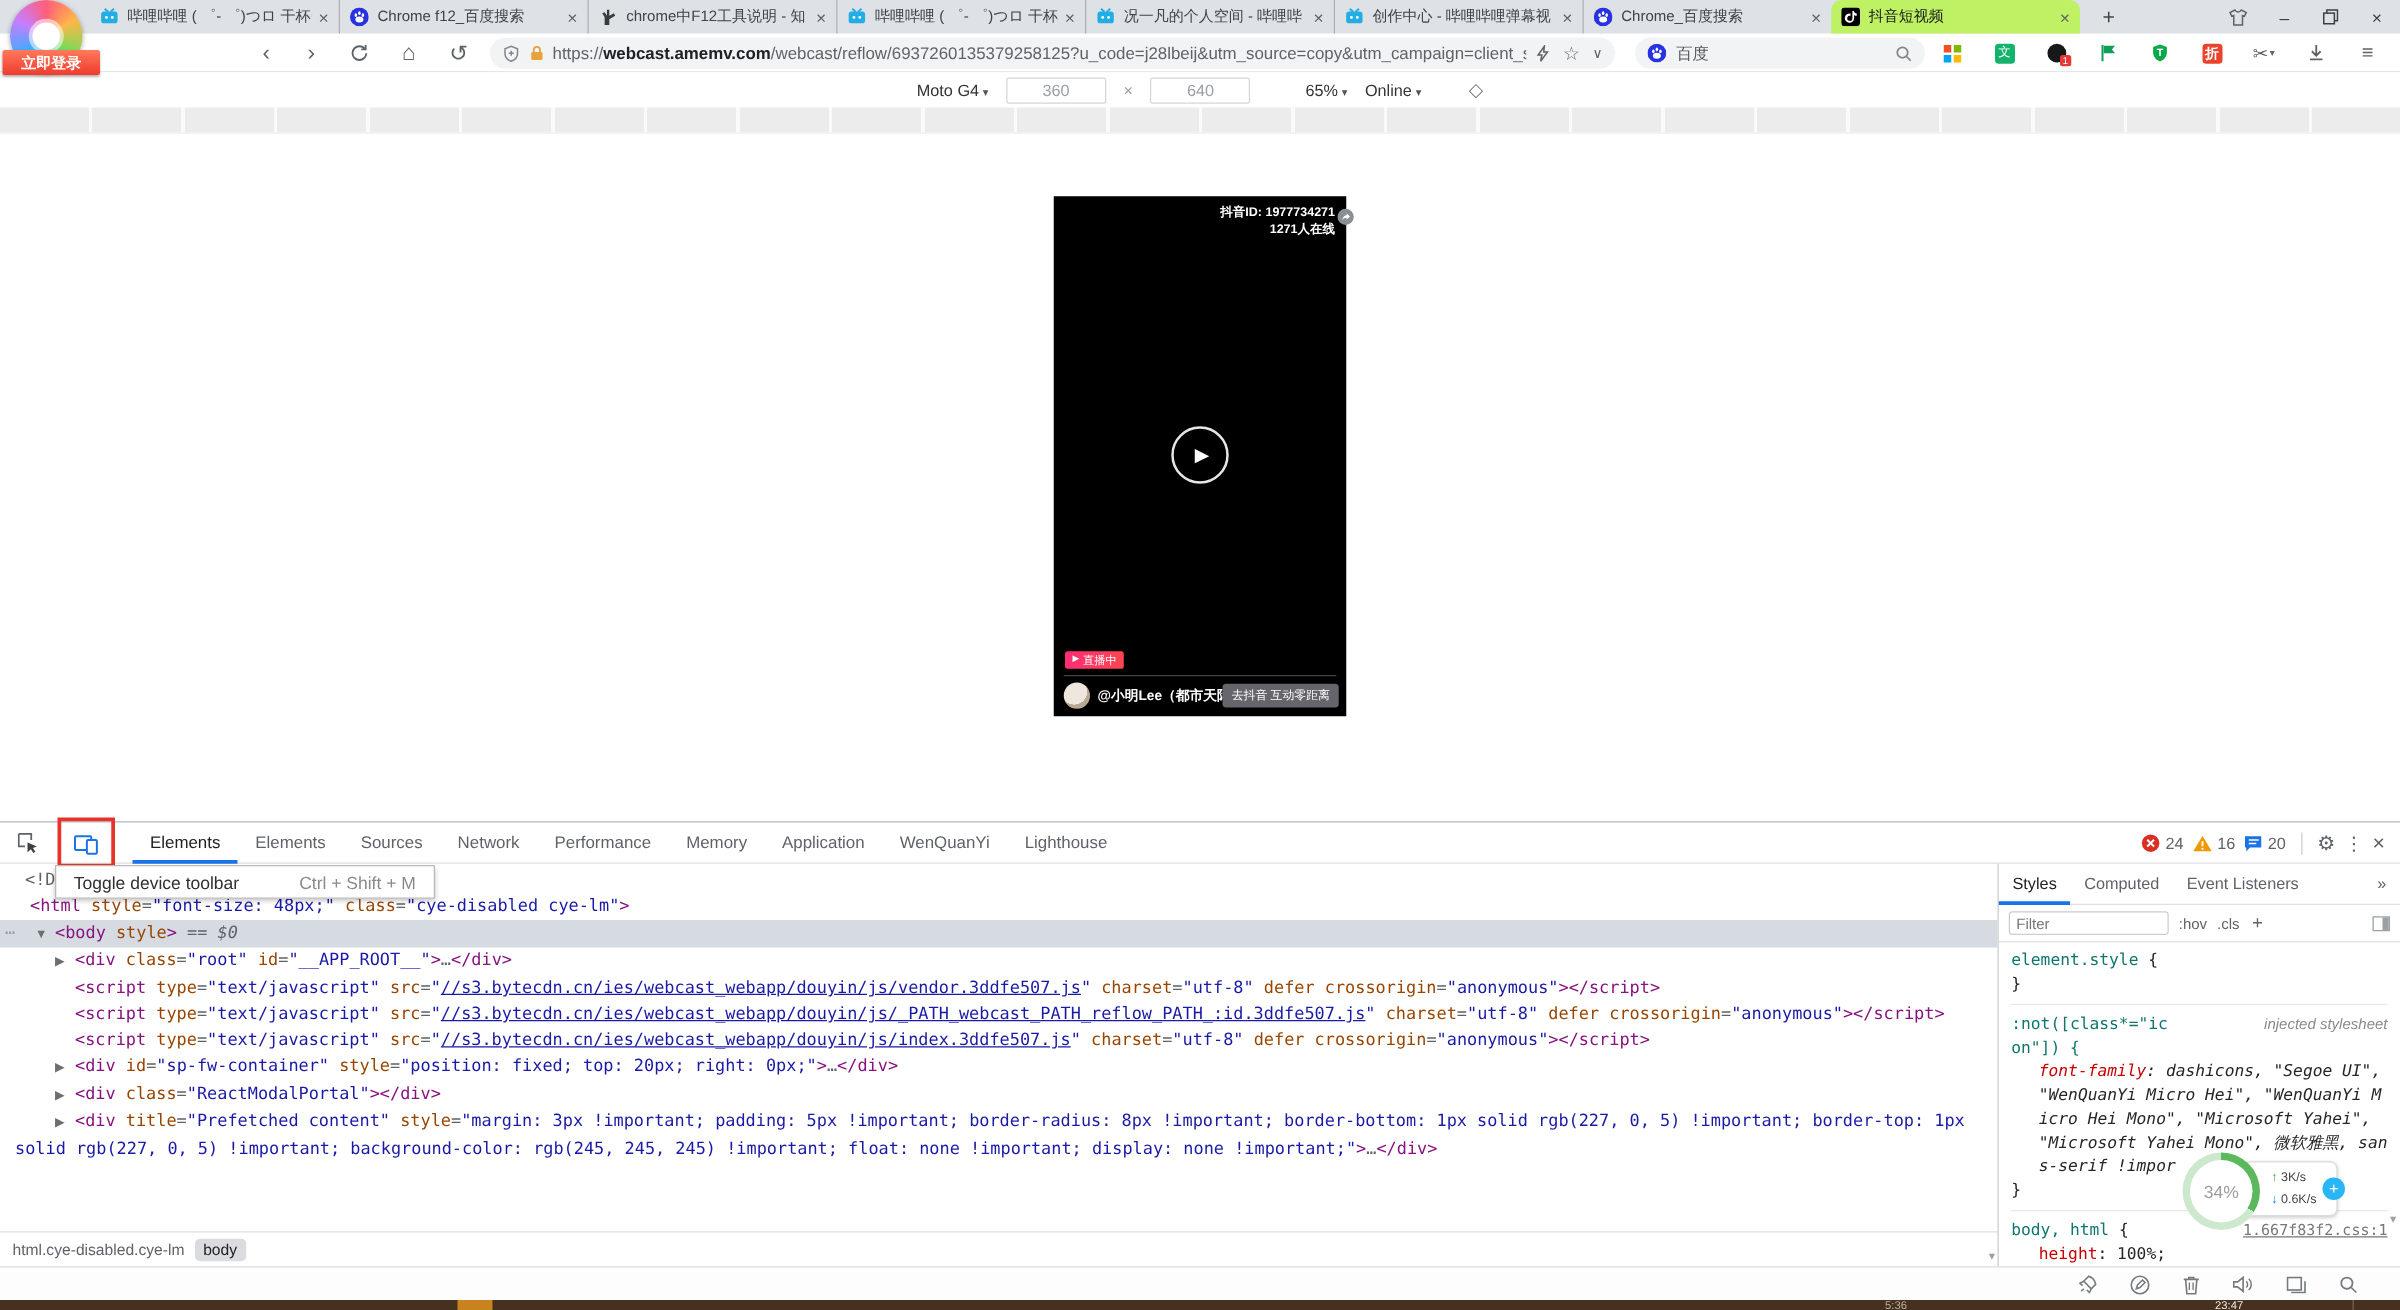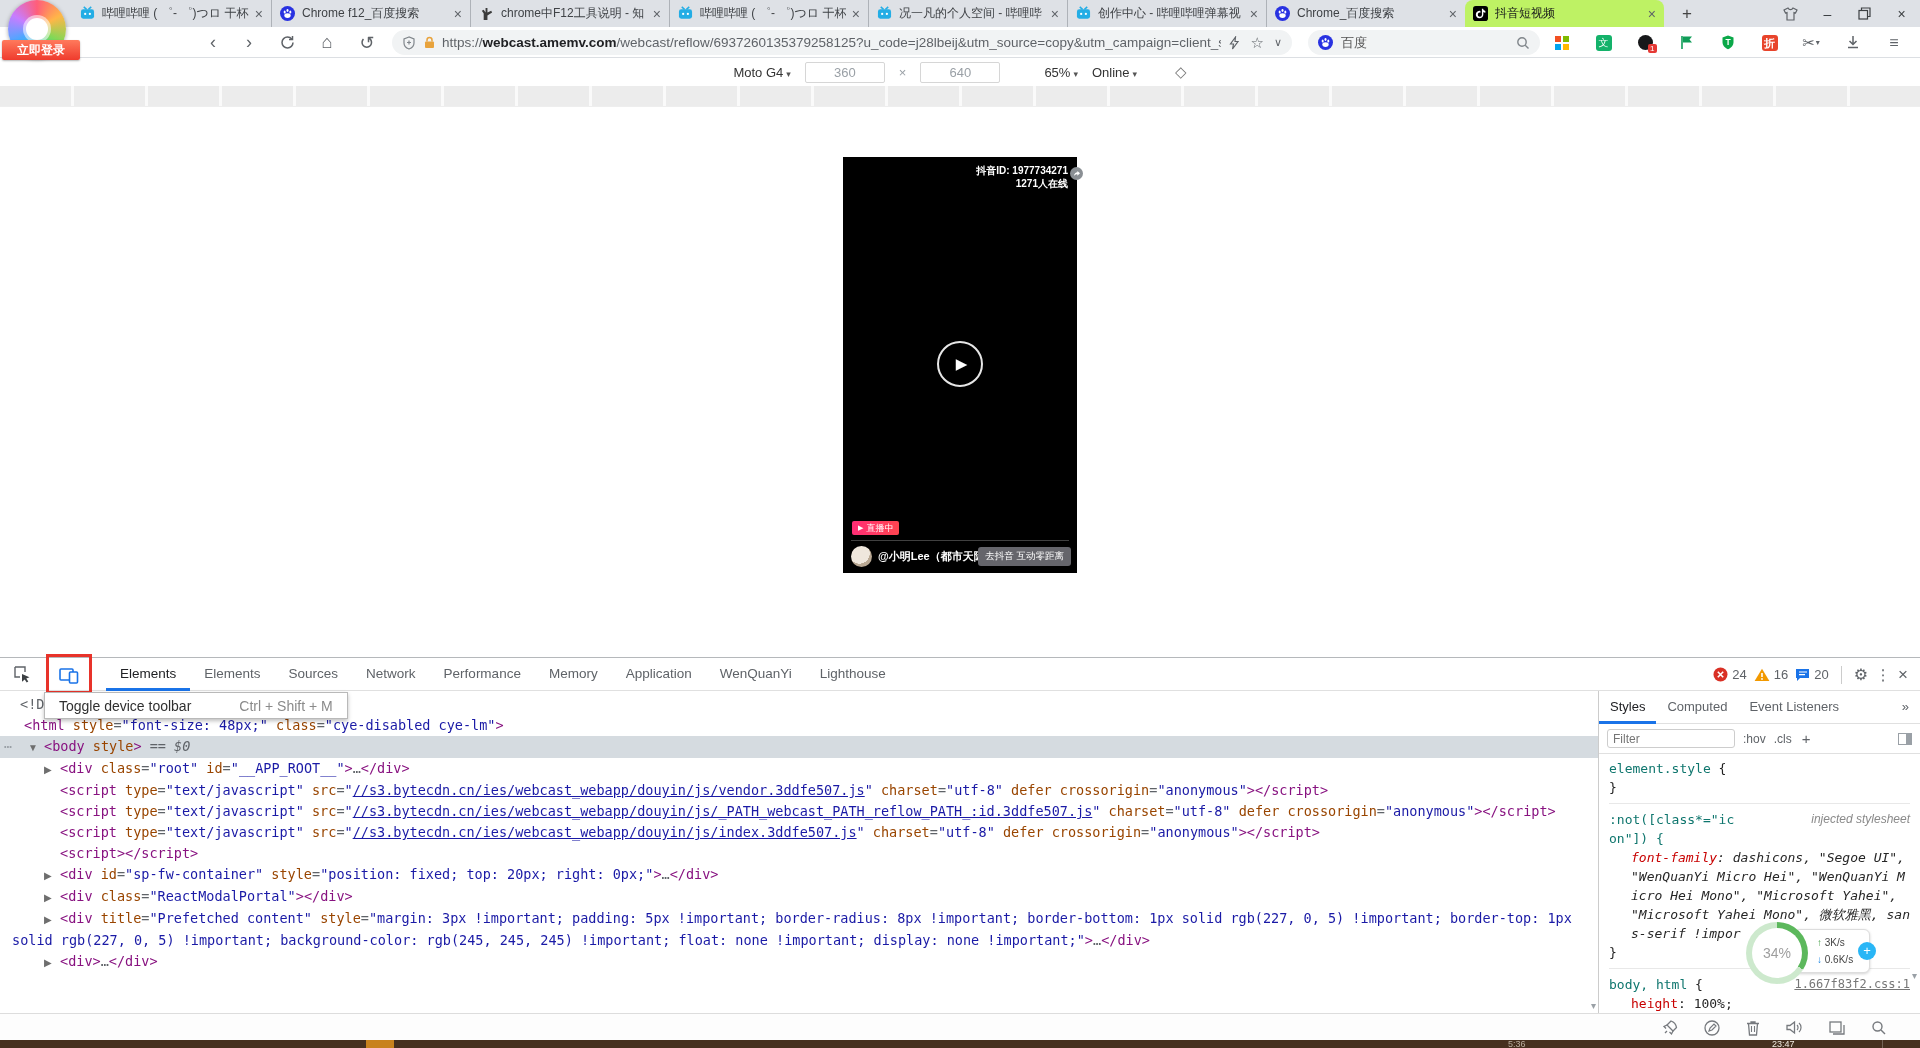--- a/index.html
+++ b/index.html
@@ -473,27 +473,29 @@
   <div class="dt-main">
     <div class="elements">
       <div class="tree">
           <div class="cl" style="padding-left: 20px;"><span class="tk-doc">&lt;!DOCTYPE html&gt;</span></div>
           <div class="cl" style="padding-left: 24px;"><span class="tk-tag">&lt;html</span><span class="tk-attr"> style</span><span class="tk-punct">=</span><span class="tk-val">"font-size: 48px;"</span><span class="tk-attr"> class</span><span class="tk-punct">=</span><span class="tk-val">"cye-disabled cye-lm"</span><span class="tk-tag">&gt;</span></div>
           <div class="cl csel" style="padding-left: 28px;"><span class="mark">⋯</span><span class="arr">▼</span><span class="tk-tag">&lt;body</span><span class="tk-attr"> style</span><span class="tk-tag">&gt;</span><span class="tk-it"> == $0</span></div>
           <div class="cl" style="padding-left: 44px;"><span class="arr">▶</span><span class="tk-tag">&lt;div</span><span class="tk-attr"> class</span><span class="tk-punct">=</span><span class="tk-val">"root"</span><span class="tk-attr"> id</span><span class="tk-punct">=</span><span class="tk-val">"__APP_ROOT__"</span><span class="tk-tag">&gt;</span><span class="tk-ell">…</span><span class="tk-tag">&lt;/div&gt;</span></div>
           <div class="cl" style="padding-left: 60px;"><span class="tk-tag">&lt;script</span><span class="tk-attr"> type</span><span class="tk-punct">=</span><span class="tk-val">"text/javascript"</span><span class="tk-attr"> src</span><span class="tk-punct">=</span><span class="tk-val">"</span><span class="tk-link">//s3.bytecdn.cn/ies/webcast_webapp/douyin/js/vendor.3ddfe507.js</span><span class="tk-val">"</span><span class="tk-attr"> charset</span><span class="tk-punct">=</span><span class="tk-val">"utf-8"</span><span class="tk-attr"> defer crossorigin</span><span class="tk-punct">=</span><span class="tk-val">"anonymous"</span><span class="tk-tag">&gt;&lt;/script&gt;</span></div>
           <div class="cl" style="padding-left: 60px;"><span class="tk-tag">&lt;script</span><span class="tk-attr"> type</span><span class="tk-punct">=</span><span class="tk-val">"text/javascript"</span><span class="tk-attr"> src</span><span class="tk-punct">=</span><span class="tk-val">"</span><span class="tk-link">//s3.bytecdn.cn/ies/webcast_webapp/douyin/js/_PATH_webcast_PATH_reflow_PATH_:id.3ddfe507.js</span><span class="tk-val">"</span><span class="tk-attr"> charset</span><span class="tk-punct">=</span><span class="tk-val">"utf-8"</span><span class="tk-attr"> defer crossorigin</span><span class="tk-punct">=</span><span class="tk-val">"anonymous"</span><span class="tk-tag">&gt;&lt;/script&gt;</span></div>
           <div class="cl" style="padding-left: 60px;"><span class="tk-tag">&lt;script</span><span class="tk-attr"> type</span><span class="tk-punct">=</span><span class="tk-val">"text/javascript"</span><span class="tk-attr"> src</span><span class="tk-punct">=</span><span class="tk-val">"</span><span class="tk-link">//s3.bytecdn.cn/ies/webcast_webapp/douyin/js/index.3ddfe507.js</span><span class="tk-val">"</span><span class="tk-attr"> charset</span><span class="tk-punct">=</span><span class="tk-val">"utf-8"</span><span class="tk-attr"> defer crossorigin</span><span class="tk-punct">=</span><span class="tk-val">"anonymous"</span><span class="tk-tag">&gt;&lt;/script&gt;</span></div>
-          <div class="cl" style="padding-left: 60px;"><span class="tk-tag">&lt;script&gt;&lt;/script&gt;</span></div>
           <div class="cl" style="padding-left: 44px;"><span class="arr">▶</span><span class="tk-tag">&lt;div</span><span class="tk-attr"> id</span><span class="tk-punct">=</span><span class="tk-val">"sp-fw-container"</span><span class="tk-attr"> style</span><span class="tk-punct">=</span><span class="tk-val">"position: fixed; top: 20px; right: 0px;"</span><span class="tk-tag">&gt;</span><span class="tk-ell">…</span><span class="tk-tag">&lt;/div&gt;</span></div>
           <div class="cl" style="padding-left: 44px;"><span class="arr">▶</span><span class="tk-tag">&lt;div</span><span class="tk-attr"> class</span><span class="tk-punct">=</span><span class="tk-val">"ReactModalPortal"</span><span class="tk-tag">&gt;&lt;/div&gt;</span></div>
           <div class="cl wrap"><span class="arr">▶</span><span class="tk-tag">&lt;div</span><span class="tk-attr"> title</span><span class="tk-punct">=</span><span class="tk-val">"Prefetched content"</span><span class="tk-attr"> style</span><span class="tk-punct">=</span><span class="tk-val">"margin: 3px !important; padding: 5px !important; border-radius: 8px !important; border-bottom: 1px solid rgb(227, 0, 5) !important; border-top: 1px solid rgb(227, 0, 5) !important; background-color: rgb(245, 245, 245) !important; float: none !important; display: none !important;"</span><span class="tk-tag">&gt;</span><span class="tk-ell">…</span><span class="tk-tag">&lt;/div&gt;</span></div>
-          <div class="cl" style="padding-left: 44px;"><span class="arr">▶</span><span class="tk-tag">&lt;div&gt;</span><span class="tk-ell">…</span><span class="tk-tag">&lt;/div&gt;</span></div>
         </div>
       <span class="tree-scroll-arrow">▾</span>
+      <div class="crumbs">
+        <span>html.cye-disabled.cye-lm</span>
+        <span class="crumb-pill">body</span>
+      </div>
     </div>
 
     <div class="stylespanel">
       <div class="stabs">
           <div class="stab active">Styles</div>
           <div class="stab">Computed</div>
           <div class="stab">Event Listeners</div>
           <div class="stab ovf">»</div>
         </div>
       <div class="sfilter">

